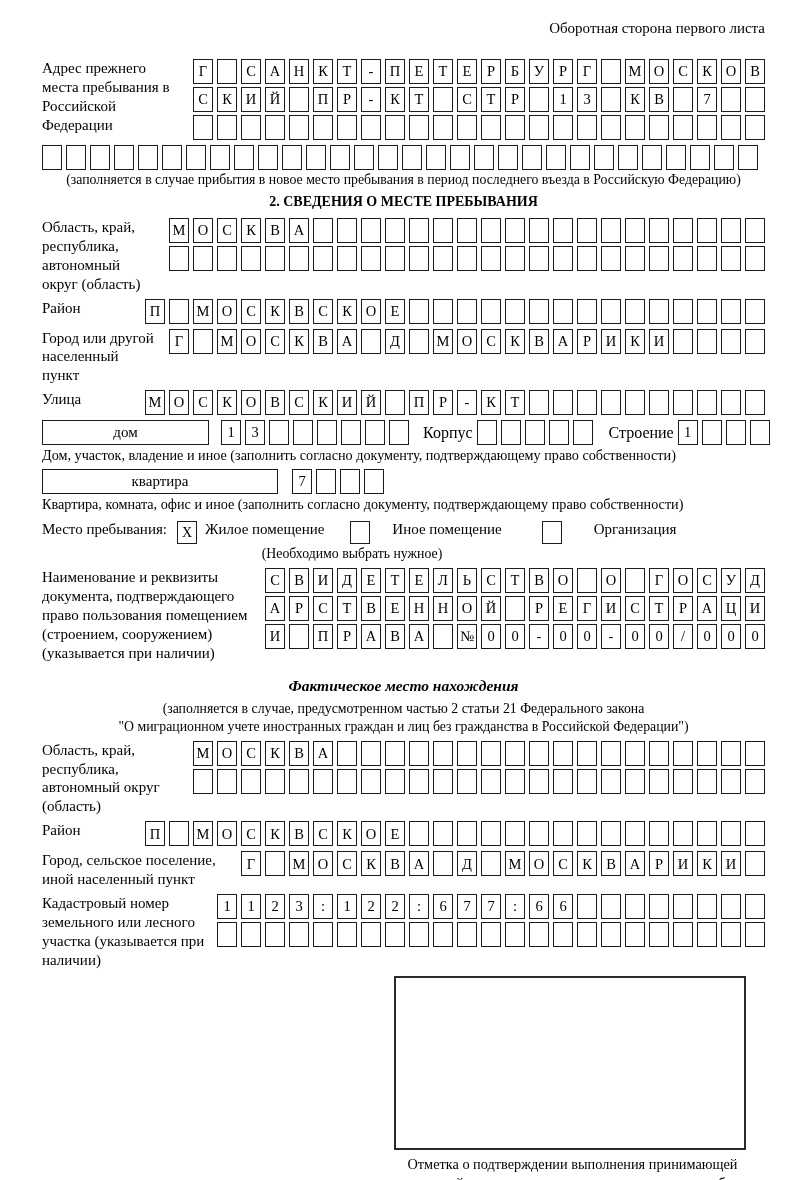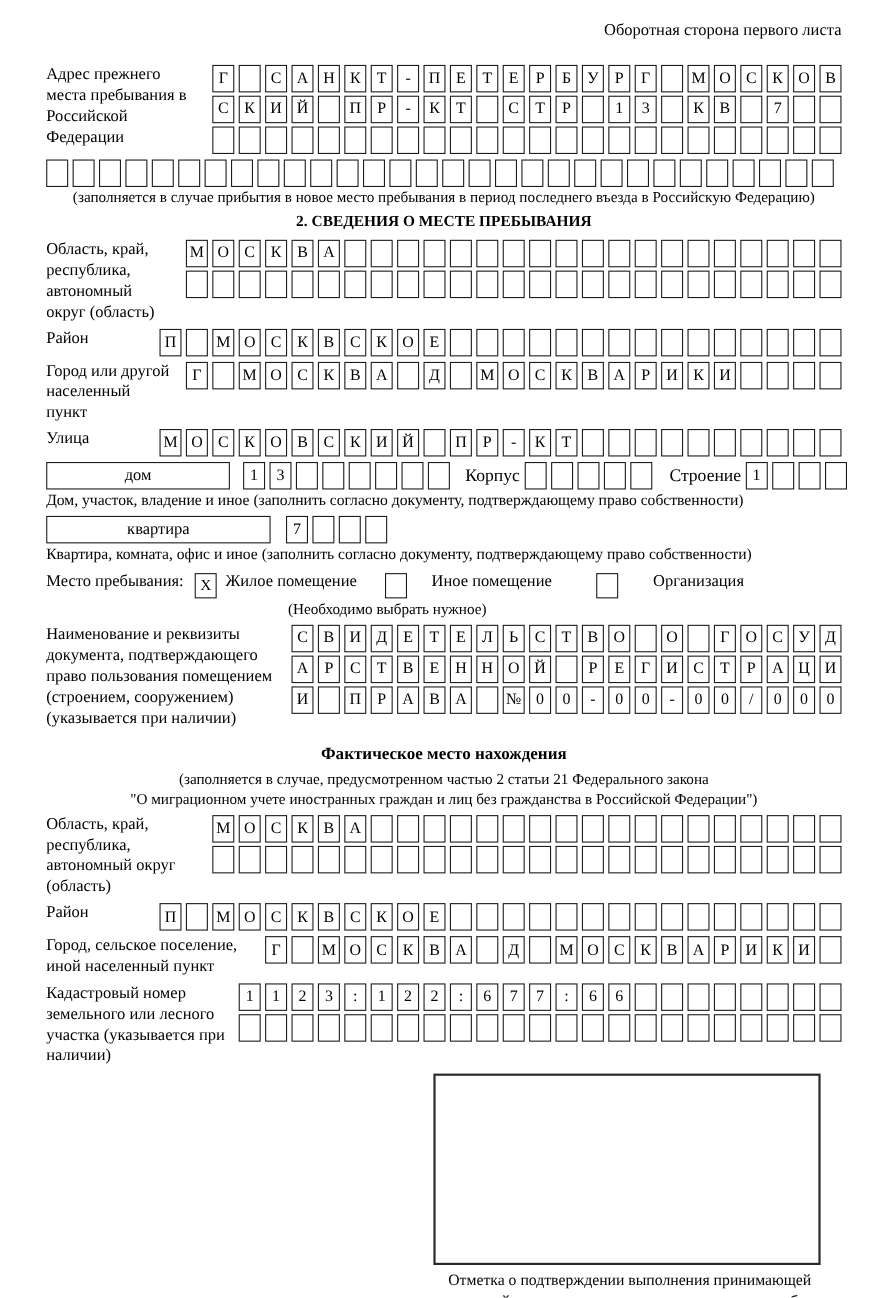--- a/index.html
+++ b/index.html
@@ -16,21 +16,21 @@
 
   .row-group{display:flex;align-items:flex-start;margin-bottom:5px;}
   .row-label{flex:1 1 auto;font-size:15px;line-height:1.26;padding-right:8px;}
   .rows-col{display:flex;flex-direction:column;gap:3px;align-items:flex-end;margin-left:auto;}
 
   .full-row{display:flex;justify-content:flex-start;margin:3px 0 2px -4px;}
 
   .note-center{text-align:center;font-size:13.8px;margin:2px 0 2px;}
   .note-left{font-size:14.2px;margin:1px 0 5px;}
   .sec-title{text-align:center;font-weight:bold;font-size:14px;margin:6px 0 8px;}
-  .sub-title{text-align:center;font-weight:bold;font-size:15.5px;margin:14px 0 6px;}
+  .sub-title{text-align:center;font-weight:bold;font-size:15.5px;margin:14px 0 6px;font-style:italic;}
 
   .wide-box{height:25px;border:1.5px solid #1c1c1c;display:flex;align-items:center;
             justify-content:center;font-size:15px;flex:0 0 auto;}
   .house-row{display:flex;align-items:center;margin:4px 0 2px;}
   .inline-label{font-size:16px;flex:0 0 auto;}
 
   .stay-row{display:flex;align-items:flex-start;font-size:15px;margin:8px 0 2px;}
   .checkbox{width:20px;height:23px;border:1.7px solid #1c1c1c;display:inline-flex;flex:0 0 auto;
             align-items:center;justify-content:center;font-size:14px;}
 
@@ -345,21 +345,21 @@
     <div class="cells">
         <span class="cell">1</span>
         <span class="cell"></span>
         <span class="cell"></span>
         <span class="cell"></span>
       </div>
   </div>
   <div class="note-left">Дом, участок, владение и иное (заполнить согласно документу, подтверждающему право собственности)</div>
 
   <div class="house-row">
-    <div class="wide-box" style="width:204px;">квартира</div>
+    <div class="wide-box" style="width:236px;">квартира</div>
     <div class="cells" style="margin-left:10px;">
         <span class="cell">7</span>
         <span class="cell"></span>
         <span class="cell"></span>
         <span class="cell"></span>
       </div>
   </div>
   <div class="note-left">Квартира, комната, офис и иное (заполнить согласно документу, подтверждающему право собственности)</div>
 
   <div class="stay-row">

